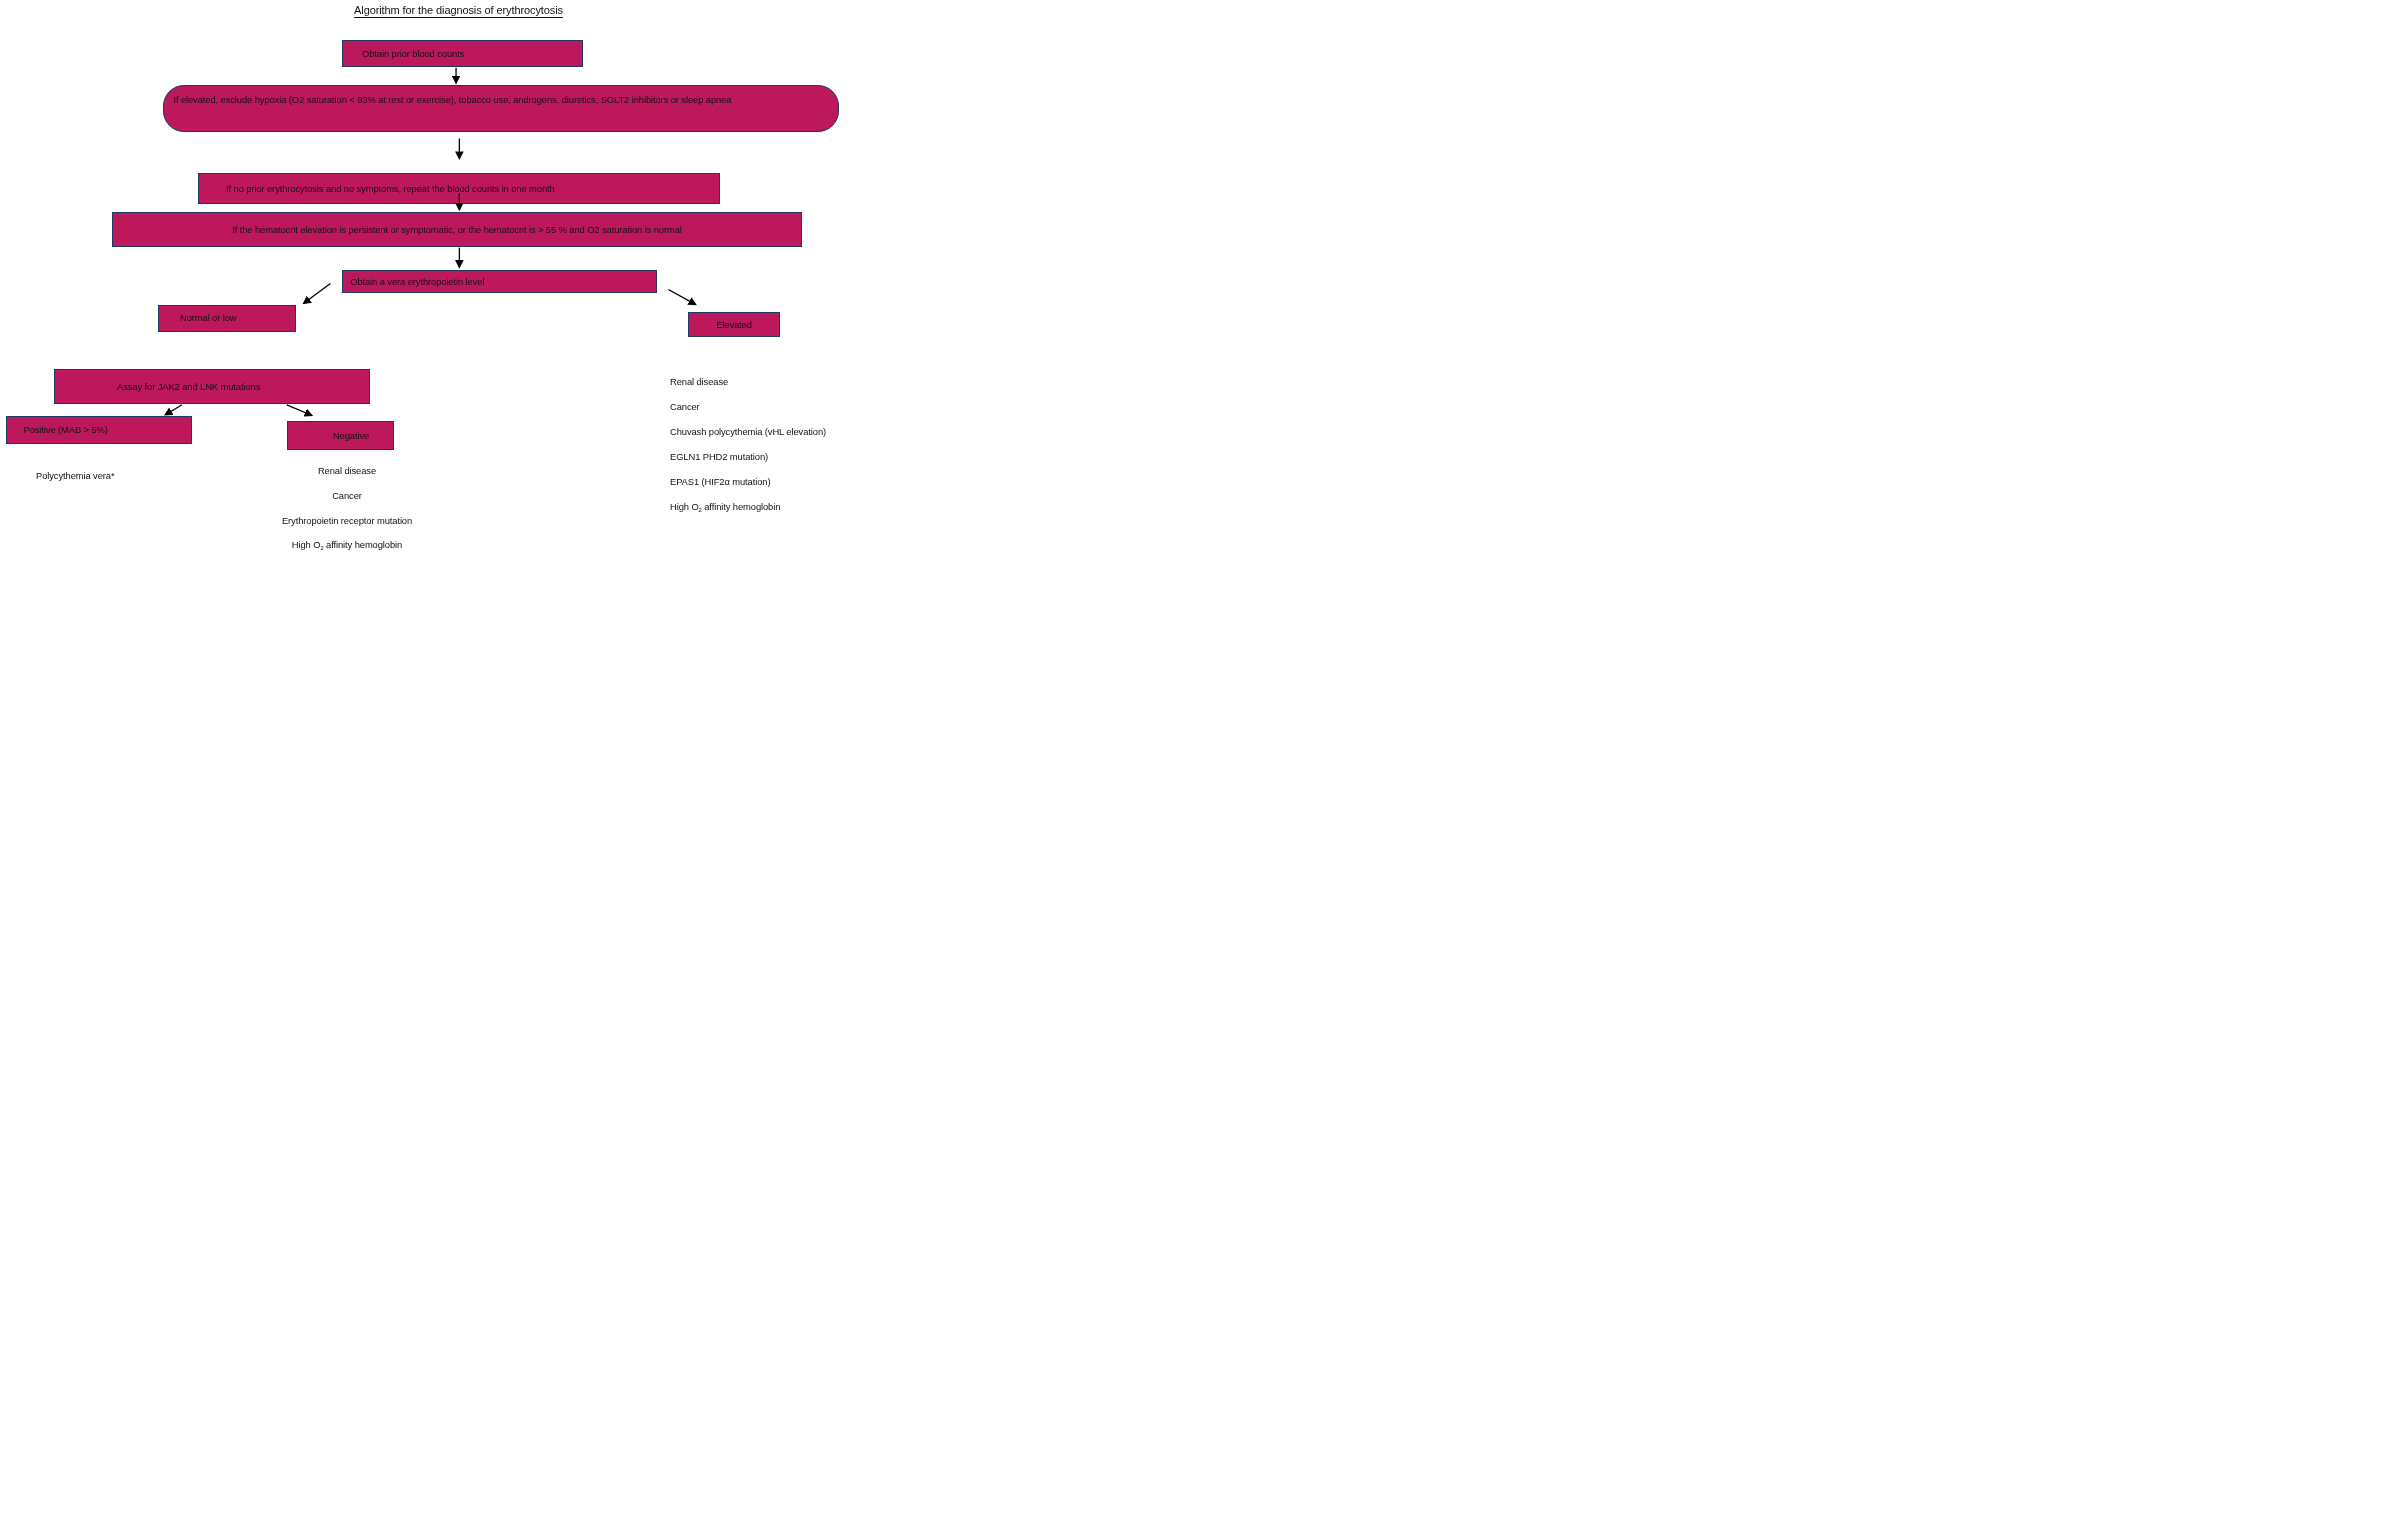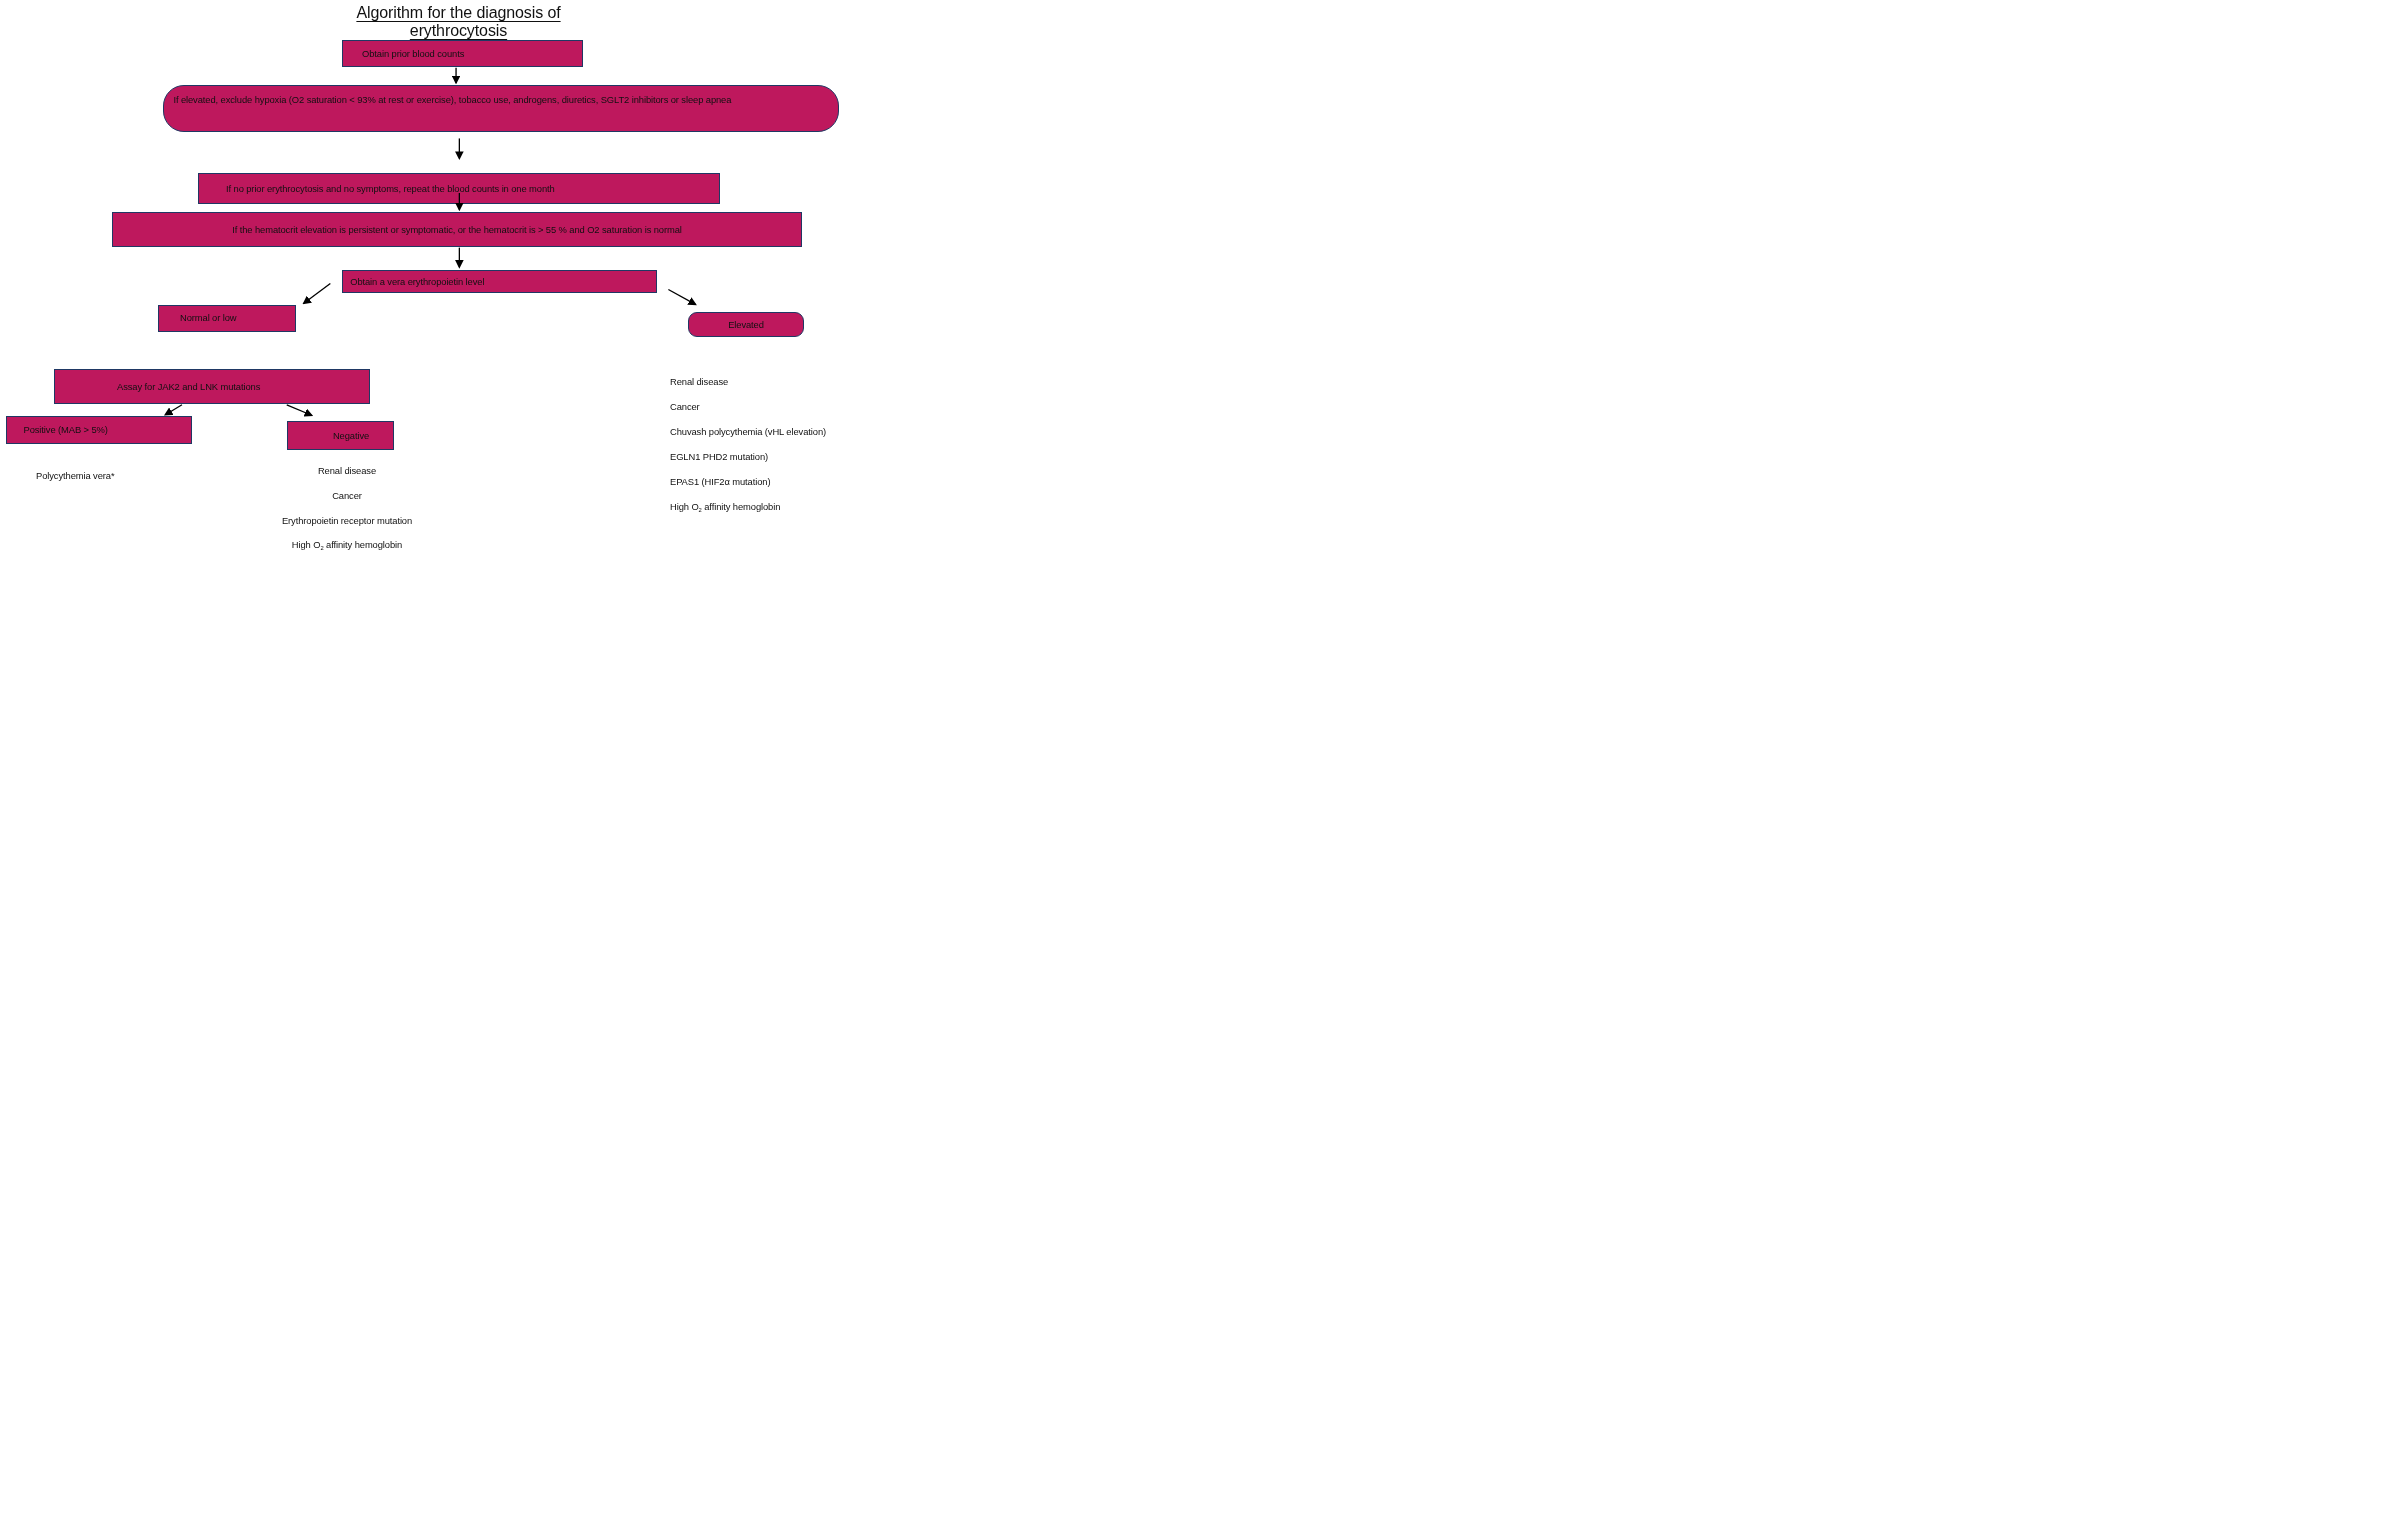--- a/index.html
+++ b/index.html
@@ -15,21 +15,21 @@
     background:#ffffff;
     font-family:"Liberation Sans", sans-serif;
     color:var(--text-color);
     letter-spacing:-0.1px;
     overflow:hidden;
   }
   .title-wrap{
     position:absolute;
     left:315px; top:4.4px; width:287px;
     text-align:center;
-    font-size:16px;
+    font-size:11px;
   }
   .title-wrap span{
     text-decoration:underline;
     text-decoration-thickness:1.1px;
     text-underline-offset:2.8px;
   }
   .box{
     position:absolute;
     box-sizing:border-box;
     border:1.7px solid var(--border-color);
@@ -38,21 +38,21 @@
     align-items:center;
     font-size:9.4px;
     line-height:11.6px;
   }
   #box1{left:342px; top:40px;  width:241px;  height:27px; padding-left:19px;}
   #box2{left:163px; top:85px; width:676px; height:47px; display:block; padding:5.5px 5.5px 0 9.4px; line-height:16.5px;border-radius:21px;}
   #box3{left:198px; top:173px; width:522px; height:31px; padding-left:27px;}
   #box4{left:112px; top:212px; width:690px; height:35px; justify-content:center;}
   #box5{left:342px; top:270px; width:315px;  height:22.6px; padding-left:7.2px;}
   #box-normal  {left:158px;  top:305px; width:138px; height:26.5px; padding-left:21px;}
-  #box-elevated{left:688px; top:312px; width:116px; height:25px; justify-content:center;border-radius:9px;}
+  #box-elevated{left:688px; top:312px; width:92px; height:25px; justify-content:center;}
   #box-assay   {left:54px;   top:369px; width:316px; height:35px; padding-left:62px;}
   #box-positive{left:5.5px;   top:416px; width:186px; height:28px; padding-left:17px;}
   #box-negative{left:287px;  top:421px; width:107px; height:29px; justify-content:center;padding-left:21px;}
   .free-text{
     position:absolute;
     font-size:9.4px;
     line-height:11px;
     margin-top:20px;
   }
   #pv-result{left:36px; top:450px;}

